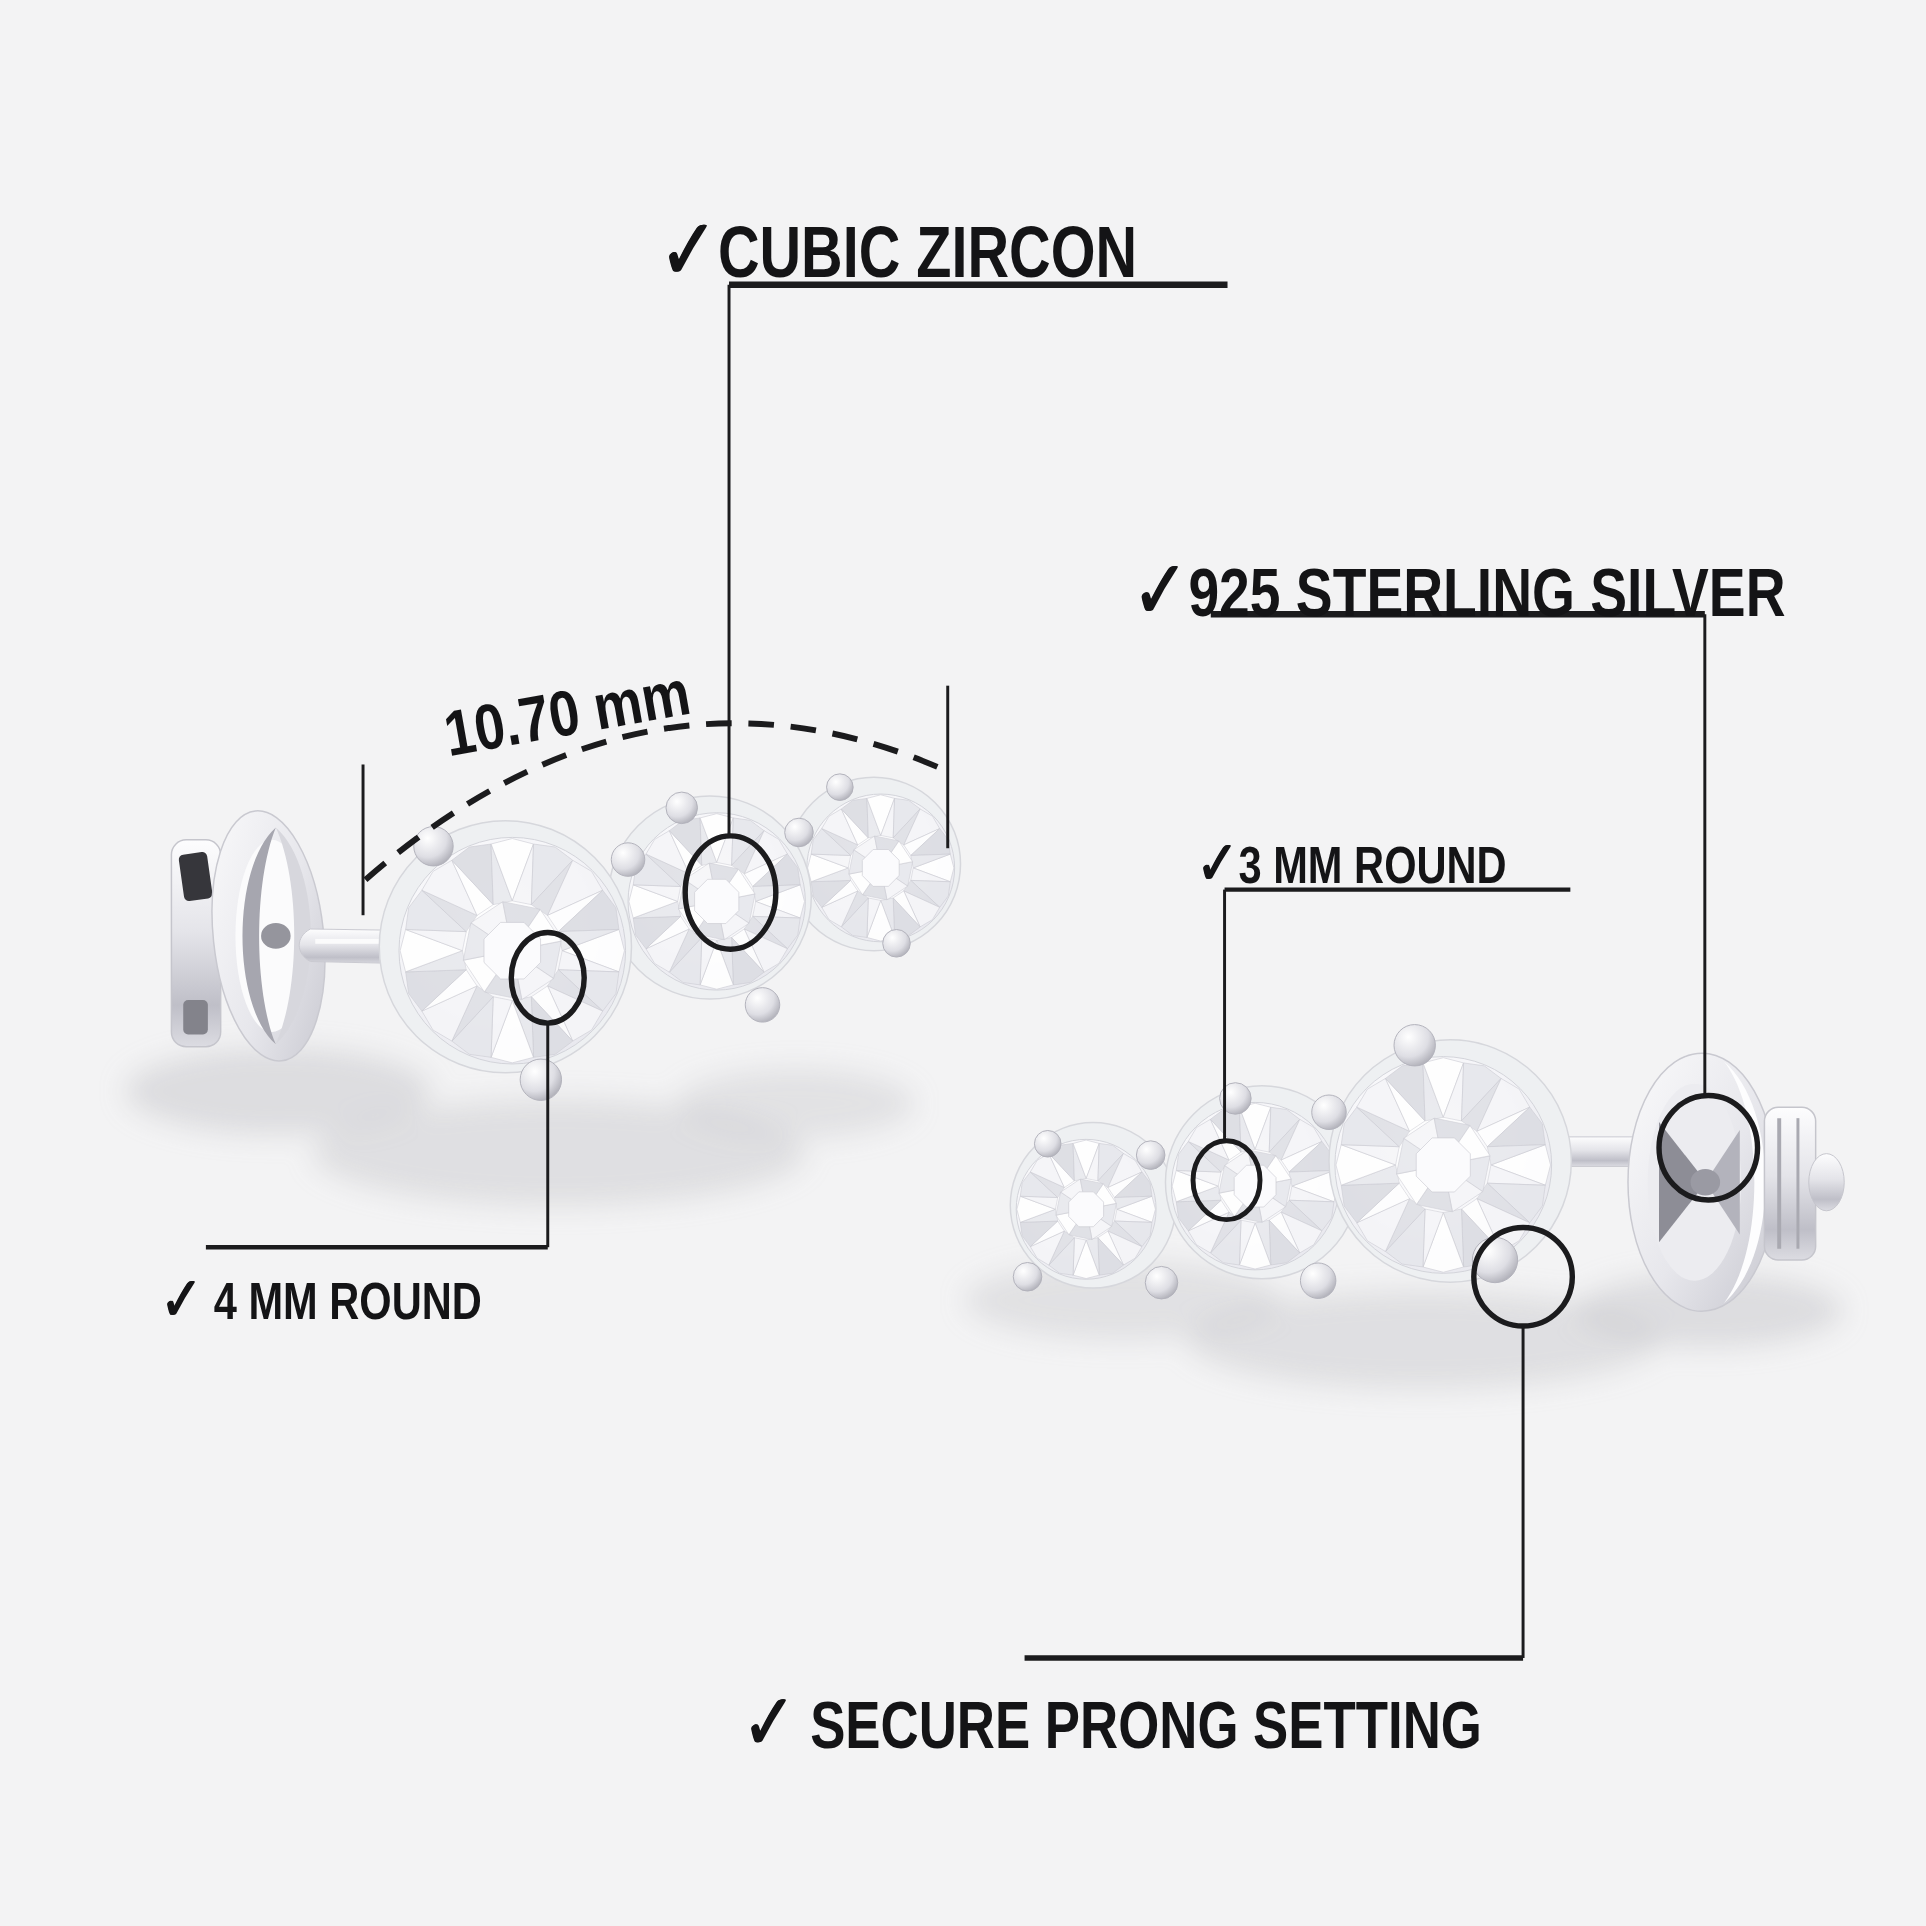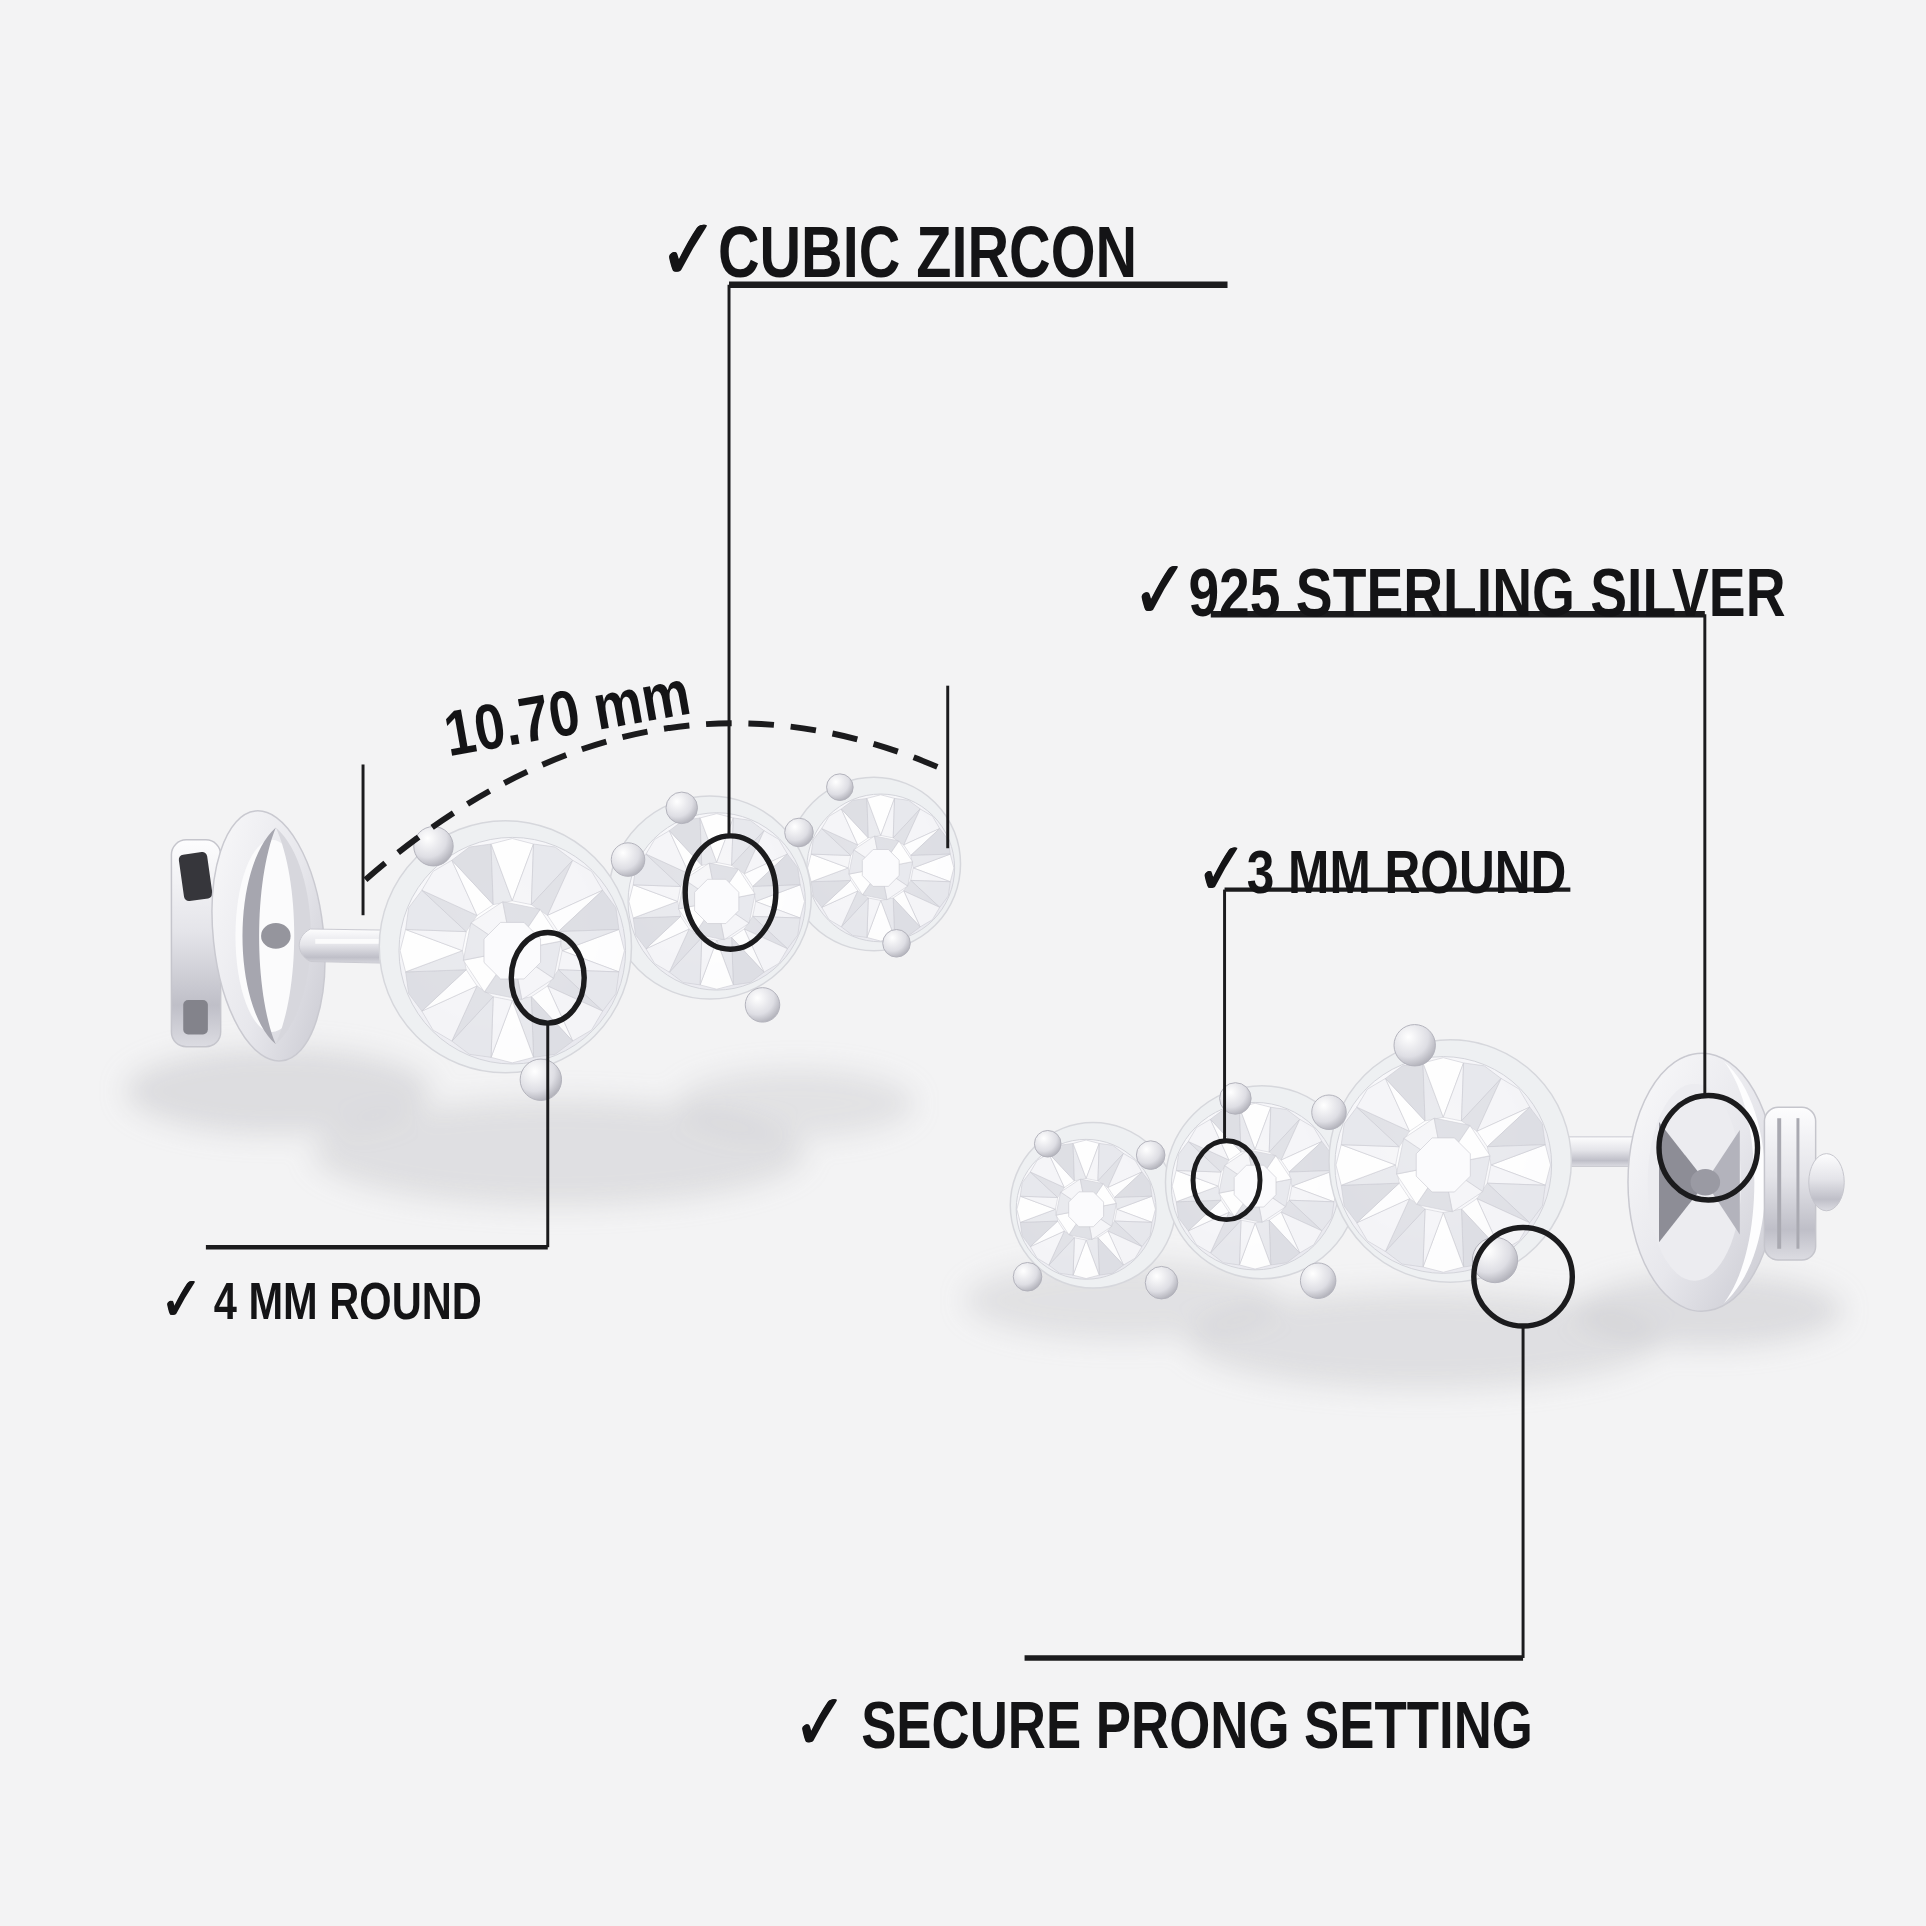--- a/index.html
+++ b/index.html
@@ -10,23 +10,23 @@
   #art{position:absolute;left:0;top:0;}
   .label{
     position:absolute;font-weight:bold;color:#141416;white-space:nowrap;line-height:1;
   }
   .label .inner{display:inline-block;transform:scaleX(0.8);transform-origin:left center;}
   .chk{font-size:1.22em;position:relative;top:0.03em;
        text-shadow:1.2px 0 0 currentColor,-0.5px 0 0 currentColor;}
   .gap{margin-right:0.22em;}
   #lbl-cubic-zircon   {left:659px;top:203px;font-size:72px;}
   #lbl-sterling-silver{left:1132px;top:545px;font-size:69px;}
-  #lbl-three-mm       {left:1196px;top:830px;font-size:62px;}
+  #lbl-three-mm       {left:1196px;top:830px;font-size:52px;}
   #lbl-four-mm        {left:160px;top:1266px;font-size:52px;}
-  #lbl-secure-prong   {left:793px;top:1680px;font-size:66px;}
+  #lbl-secure-prong   {left:742px;top:1680px;font-size:66px;}
   #lbl-measurement{
     left:567px;top:713px;font-size:64px;
     transform:translate(-50%,-50%) rotate(-10deg);
   }
   #lbl-measurement .inner{transform:scaleX(0.85);transform-origin:center;}
 </style>
 </head>
 <body>
 
 <div id="stage">

